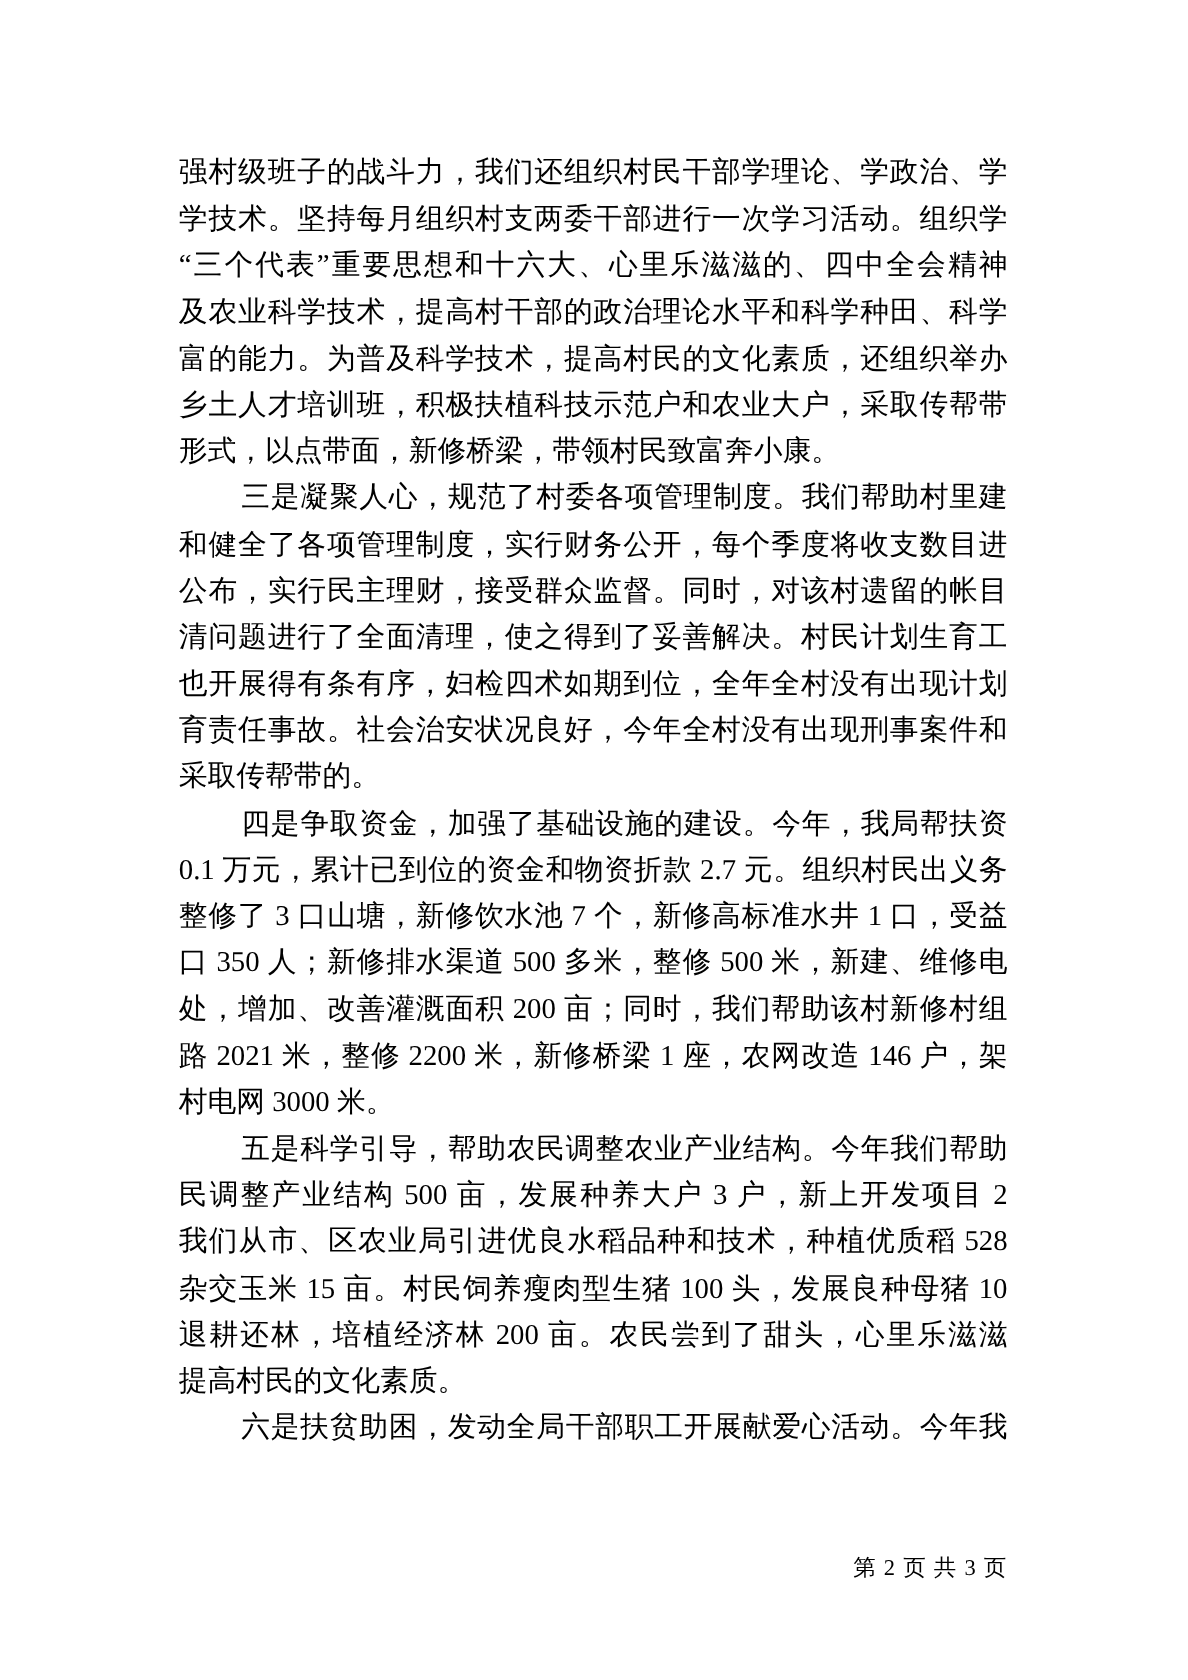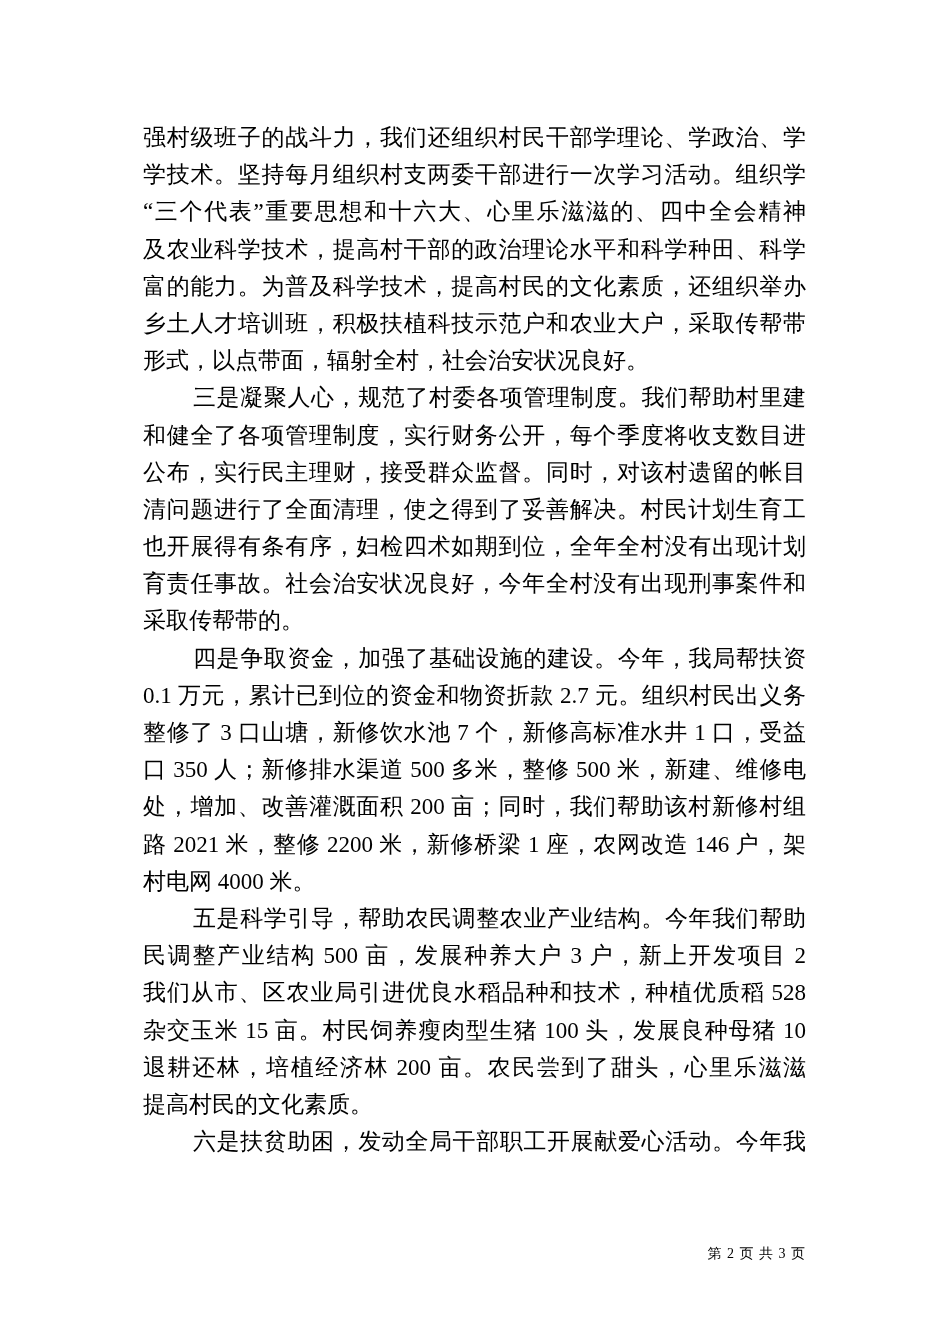--- a/index.html
+++ b/index.html
@@ -36,52 +36,52 @@
   }
   .line.final {
     text-align-last: left;
   }
   .footer {
     position: absolute;
     left: 143px;
     top: 1244px;
     width: 663px;
     text-align: right;
-    font-size: 14px;
+    font-size: 18px;
     line-height: 20px;
     color: #000000;
     letter-spacing: 1px;
   }
 </style>
 </head>
 <body>
 
 <div class="page">
   <div class="body-text">
       <div class="line">强村级班子的战斗力，我们还组织村民干部学理论、学政治、学科</div>
       <div class="line">学技术。坚持每月组织村支两委干部进行一次学习活动。组织学习</div>
       <div class="line">“三个代表”重要思想和十六大、心里乐滋滋的、四中全会精神</div>
       <div class="line">及农业科学技术，提高村干部的政治理论水平和科学种田、科学致</div>
       <div class="line">富的能力。为普及科学技术，提高村民的文化素质，还组织举办了</div>
       <div class="line">乡土人才培训班，积极扶植科技示范户和农业大户，采取传帮带的</div>
-      <div class="line final">形式，以点带面，辐射全村，社会治安状况良好。</div>
+      <div class="line final">形式，以点带面，新修桥梁，带领村民致富奔小康。</div>
       <div class="line indent">三是凝聚人心，规范了村委各项管理制度。我们帮助村里建立</div>
       <div class="line">和健全了各项管理制度，实行财务公开，每个季度将收支数目进行</div>
       <div class="line">公布，实行民主理财，接受群众监督。同时，对该村遗留的帐目不</div>
       <div class="line">清问题进行了全面清理，使之得到了妥善解决。村民计划生育工作</div>
       <div class="line">也开展得有条有序，妇检四术如期到位，全年全村没有出现计划生</div>
       <div class="line">育责任事故。社会治安状况良好，今年全村没有出现刑事案件和恶</div>
       <div class="line final">采取传帮带的。</div>
       <div class="line indent">四是争取资金，加强了基础设施的建设。今年，我局帮扶资金</div>
       <div class="line">0.1 万元，累计已到位的资金和物资折款 2.7 元。组织村民出义务工，</div>
       <div class="line">整修了 3 口山塘，新修饮水池 7 个，新修高标准水井 1 口，受益人</div>
       <div class="line">口 350 人；新修排水渠道 500 多米，整修 500 米，新建、维修电排 3</div>
       <div class="line">处，增加、改善灌溉面积 200 亩；同时，我们帮助该村新修村组公</div>
       <div class="line">路 2021 米，整修 2200 米，新修桥梁 1 座，农网改造 146 户，架设农</div>
-      <div class="line final">村电网 4000 米。</div>
+      <div class="line final">村电网 3000 米。</div>
       <div class="line indent">五是科学引导，帮助农民调整农业产业结构。今年我们帮助村</div>
       <div class="line">民调整产业结构 500 亩，发展种养大户 3 户，新上开发项目 2 个。</div>
       <div class="line">我们从市、区农业局引进优良水稻品种和技术，种植优质稻 528 亩、</div>
       <div class="line">杂交玉米 15 亩。村民饲养瘦肉型生猪 100 头，发展良种母猪 10 头。</div>
       <div class="line">退耕还林，培植经济林 200 亩。农民尝到了甜头，心里乐滋滋的，</div>
       <div class="line final">提高村民的文化素质。</div>
       <div class="line indent">六是扶贫助困，发动全局干部职工开展献爱心活动。今年我们</div>
     </div>
   <div class="footer">第 2 页 共 3 页</div>
 </div>

